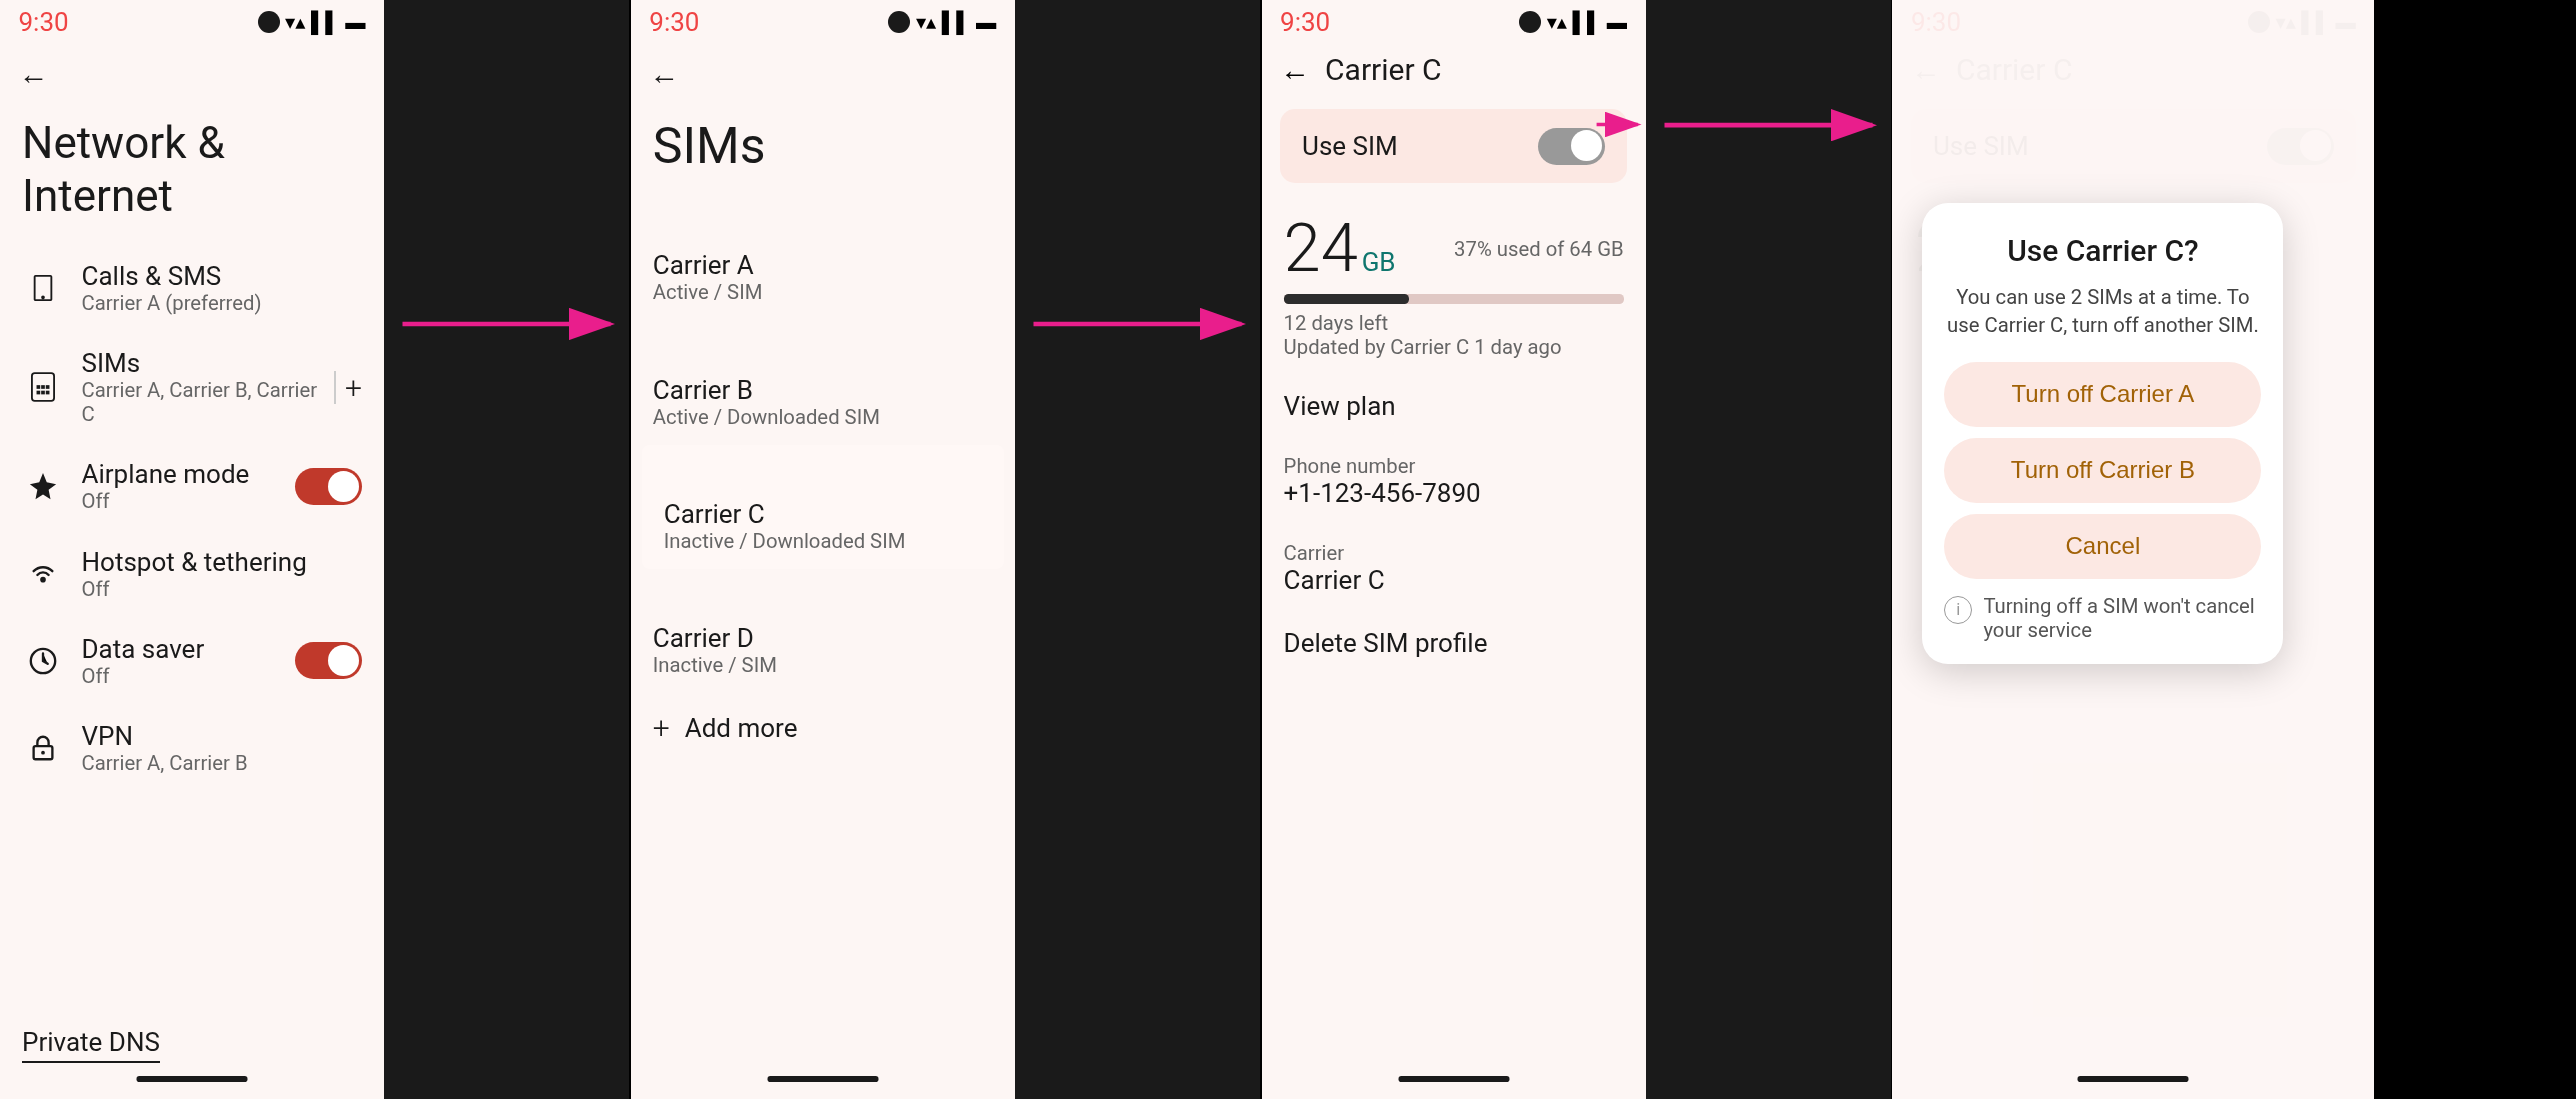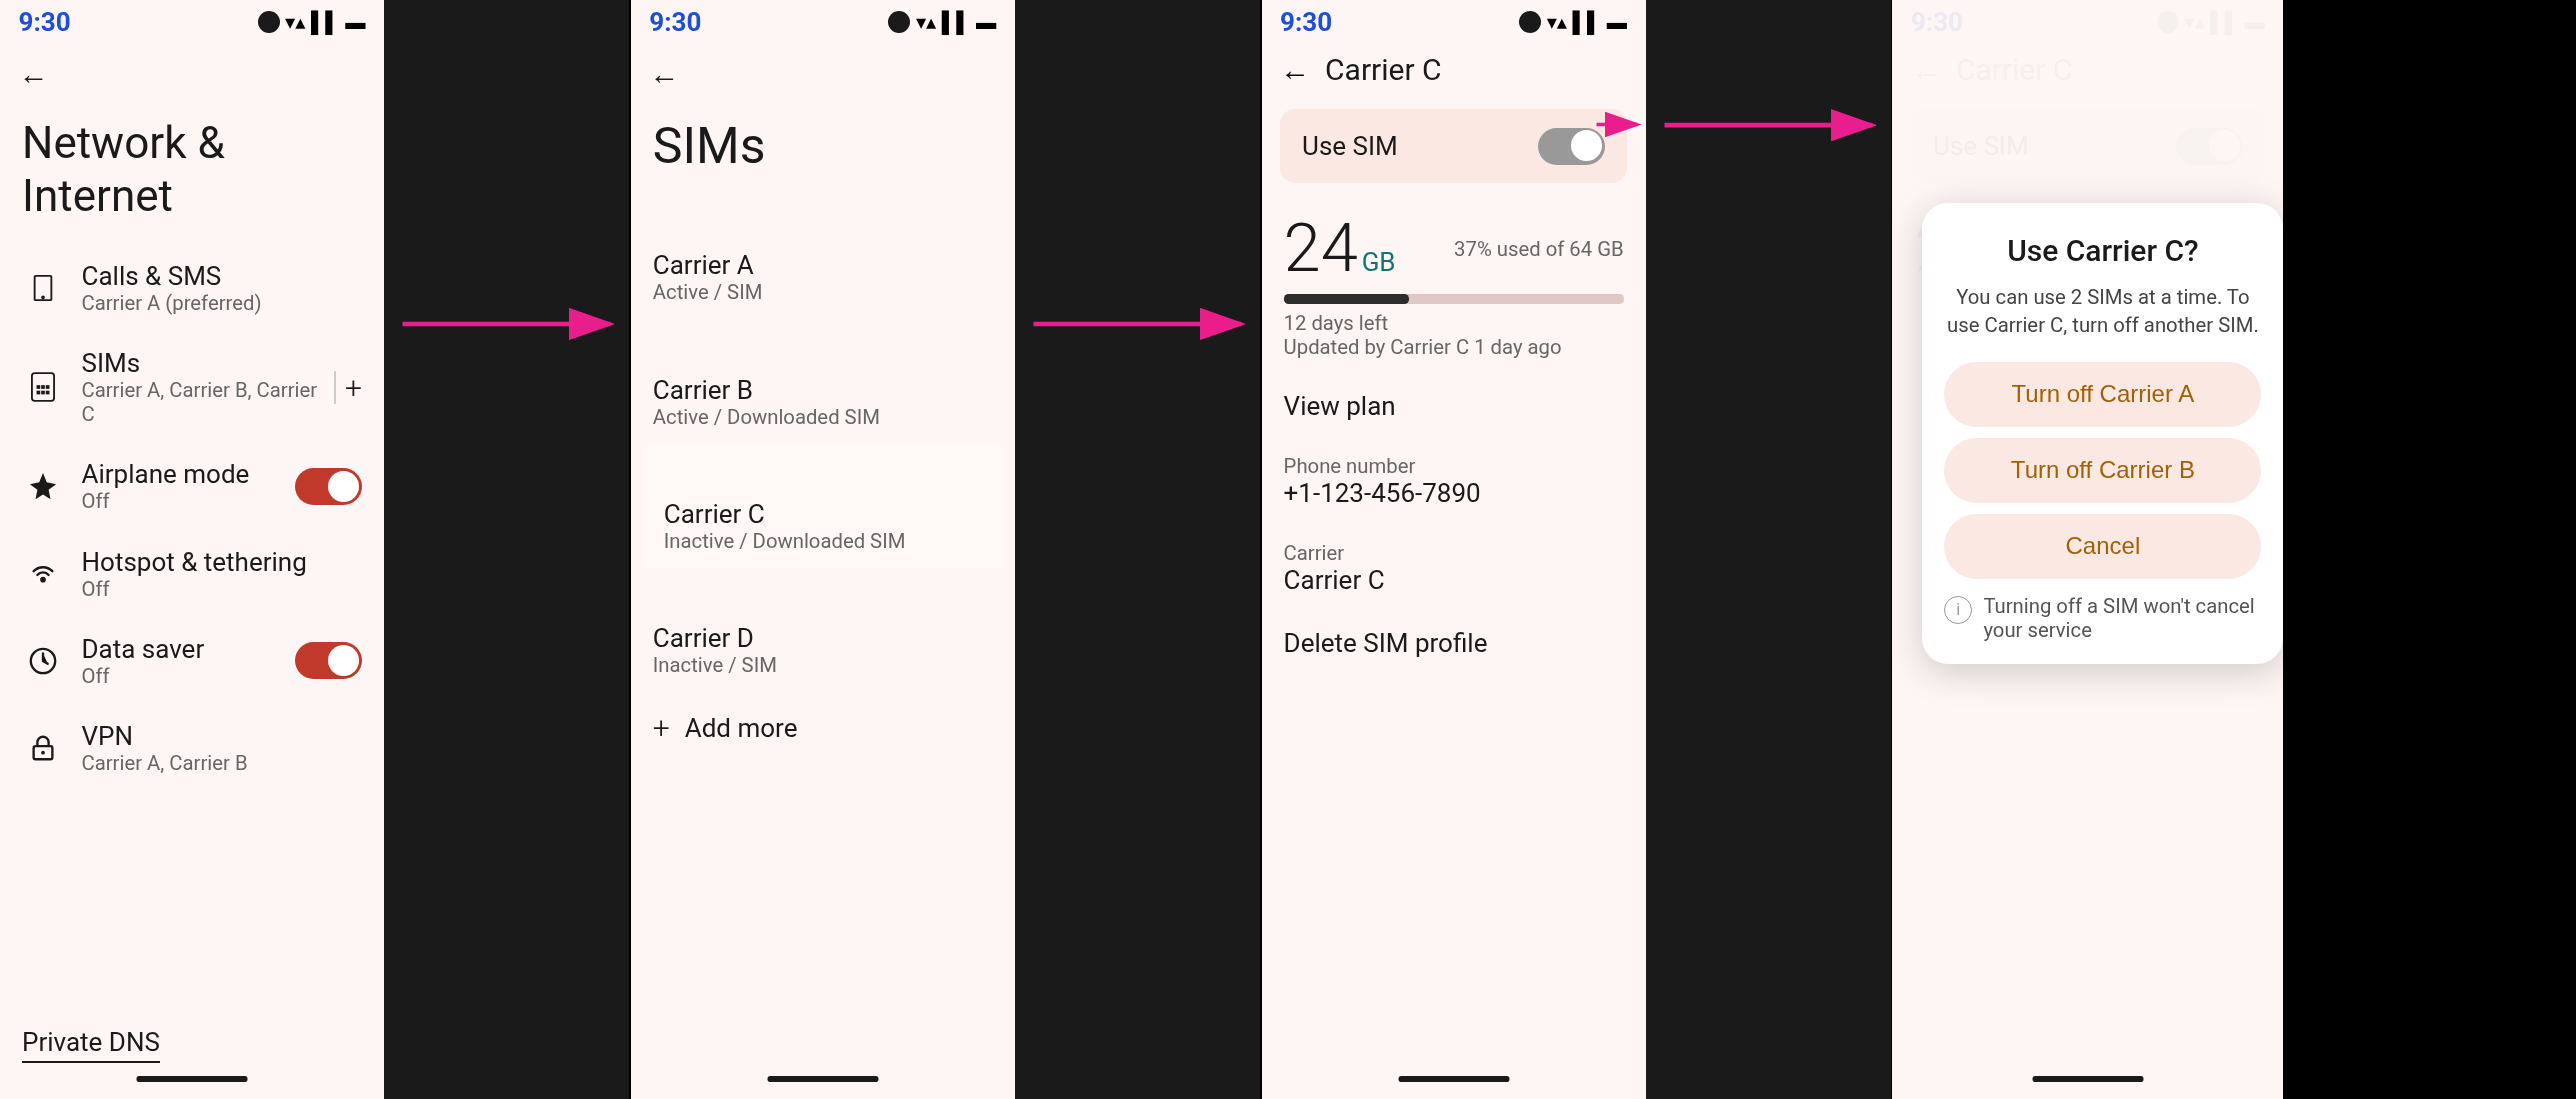--- a/index.html
+++ b/index.html
@@ -39,22 +39,22 @@
     
     .status-bar {
       display: flex;
       align-items: center;
       justify-content: space-between;
       padding: 7.4px 18.5px 3.7px 18.5px;
       height: 41px;
     }
     .status-time {
       font-size: 26px;
-      font-weight: 700;
-      color: #1d4ed8;
+      font-weight: 400;
+      color: #ef4444;
     }
     .status-icons {
       display: flex;
       align-items: center;
       gap: 5.5px;
     }
     .status-circle {
       width: 22px;
       height: 22px;
       background: #1a1a1a;
@@ -603,21 +603,21 @@
   <svg width="245" height="1100" viewBox="0 0 265 1189">
     <defs>
       <marker id="arrowhead4" markerWidth="10" markerHeight="7" refX="9" refY="3.5" orient="auto">
         <polygon points="0 0, 10 3.5, 0 7" fill="#e91e8c"></polygon>
       </marker>
     </defs>
     <line x1="20" y1="135" x2="245" y2="135" stroke="#e91e8c" stroke-width="5" marker-end="url(#arrowhead4)"></line>
   </svg>
 </div>
 
-<div class="phone-screen screen4" style="width:391px; position:relative;">
+<div class="phone-screen screen4" style="width:482px; position:relative;">
 
   <div class="screen4-bg-content">
     <div class="status-bar">
       <span class="status-time">9:30</span>
       <div class="status-icons">
         <div class="status-circle" style="background:#999;"></div>
         <span style="font-size:20.3px; color:#999;">▾▴</span>
         <span style="font-size:20.3px; color:#999;">▌▌</span>
         <span style="font-size:20.3px; color:#999;">▬</span>
       </div>

